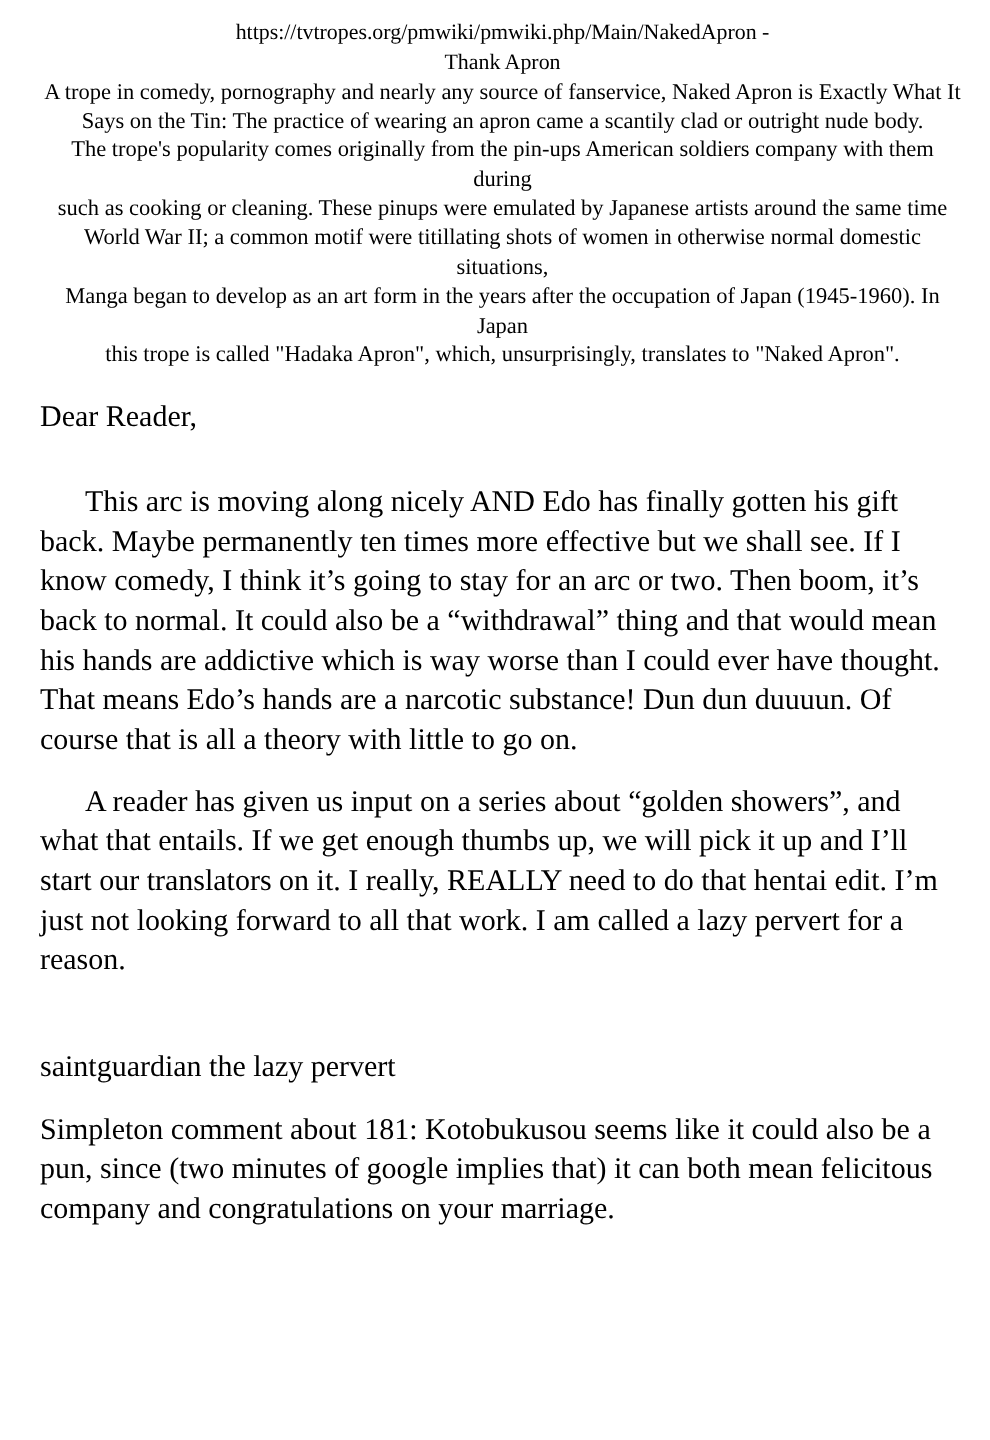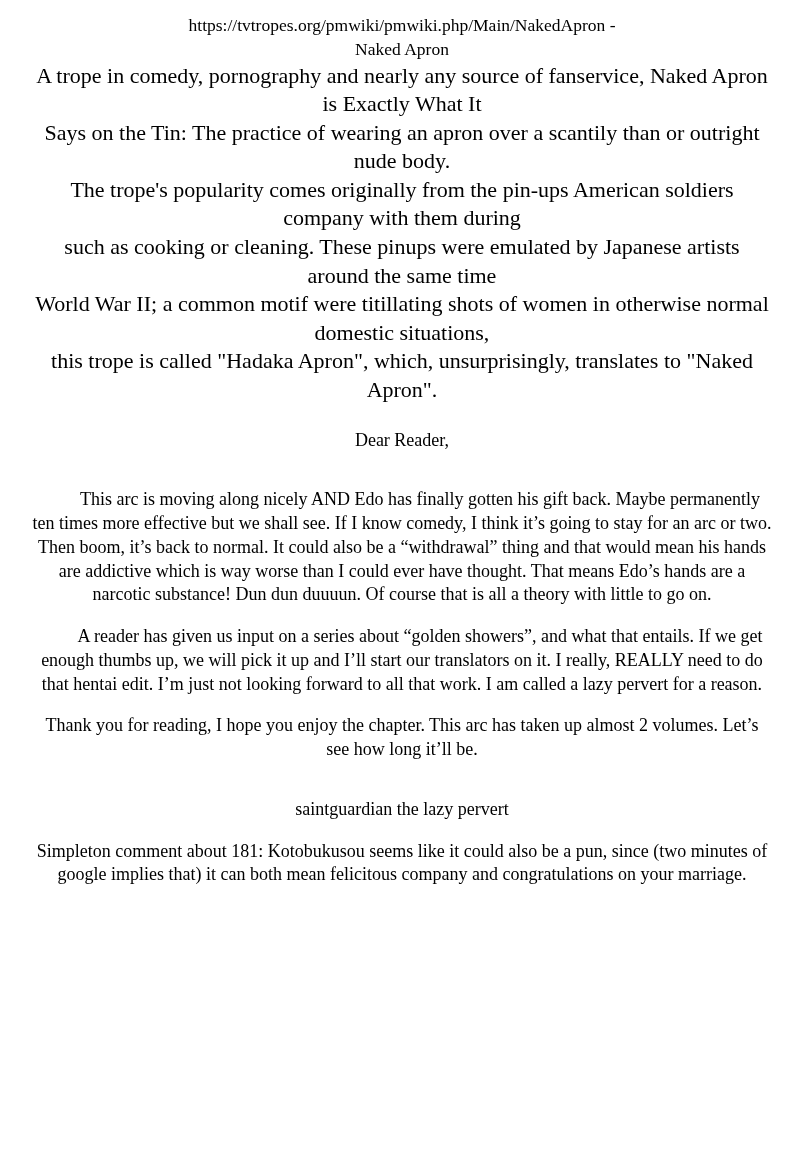--- a/index.html
+++ b/index.html
@@ -27,28 +27,28 @@
     line-height: 1.30;
   }
   .header-url {
     white-space: nowrap;
   }
   .header-title {
     margin-top: 1px;
   }
   .intro {
     text-align: center;
-    font-size: 22px;
+    font-size: 18px;
     line-height: 1.30;
     margin-top: 1px;
   }
   .body-block {
-    font-size: 18px;
+    font-size: 24px;
     line-height: 1.32;
-    text-align: center;
+    text-align: left;
   }
   .para {
     margin: 0;
     padding: 0;
   }
   .para-gap {
     height: 18px;
   }
   .indent {
     display: inline-block;
@@ -58,48 +58,48 @@
     height: 24px;
   }
 </style>
 </head>
 <body>
 
 <div class="page">
 
   <div class="header-block">
     <div class="header-url">https://tvtropes.org/pmwiki/pmwiki.php/Main/NakedApron  -</div>
-    <div class="header-title">Naked Apron</div>
+    <div class="header-title">Thank Apron</div>
   </div>
 
   <div class="intro">
     <div>A trope in comedy, pornography and nearly any source of fanservice, Naked Apron is Exactly What It</div>
-    <div>Says on the Tin: The practice of wearing an apron over a scantily than or outright nude body.</div>
+    <div>Says on the Tin: The practice of wearing an apron came a scantily clad or outright nude body.</div>
     <div>The trope's popularity comes originally from the pin-ups American soldiers company with them during</div>
     <div>such as cooking or cleaning. These pinups were emulated by Japanese artists around the same time</div>
     <div>World War II; a common motif were titillating shots of women in otherwise normal domestic situations,</div>
+    <div>Manga began to develop as an art form in the years after the occupation of Japan (1945-1960). In Japan</div>
     <div>this trope is called "Hadaka Apron", which, unsurprisingly, translates to "Naked Apron".</div>
   </div>
 
   <div class="spacer-top"></div>
 
   <div class="body-block">
 
     <p class="para">Dear Reader,</p>
     <div class="para-gap"></div>
 
     <div class="para-gap"></div>
 
     <p class="para"><span class="indent"></span><span>This arc is moving along nicely AND Edo has finally gotten his gift back.  Maybe permanently ten times more effective but we shall see.  If I know comedy, I think it’s going to stay for an arc or two.  Then boom, it’s back to normal.  It could also be a “withdrawal” thing and that would mean his hands are addictive which is way worse than I could ever have thought.  That means Edo’s hands are a narcotic substance!  Dun dun duuuun.  Of course that is all a theory with little to go on.</span></p>
     <div class="para-gap"></div>
 
     <p class="para"><span class="indent"></span><span>A reader has given us input on a series about “golden showers”, and what that entails.  If we get enough thumbs up, we will pick it up and I’ll start our translators on it.  I really, REALLY need to do that hentai edit.  I’m just not looking forward to all that work.  I am called a lazy pervert for a reason.</span></p>
     <div class="para-gap"></div>
 
-    <p class="para">Thank you for reading, I hope you enjoy the chapter.  This arc has taken up almost 2 volumes.  Let’s see how long it’ll be.</p>
     <div class="para-gap"></div>
 
     <div class="para-gap"></div>
 
     <p class="para">saintguardian the lazy pervert</p>
     <div class="para-gap"></div>
 
     <p class="para">Simpleton comment about 181:  Kotobukusou seems like it could also be a pun, since (two minutes of google implies that) it can both mean felicitous company and congratulations on your marriage.</p>
 
   </div>

